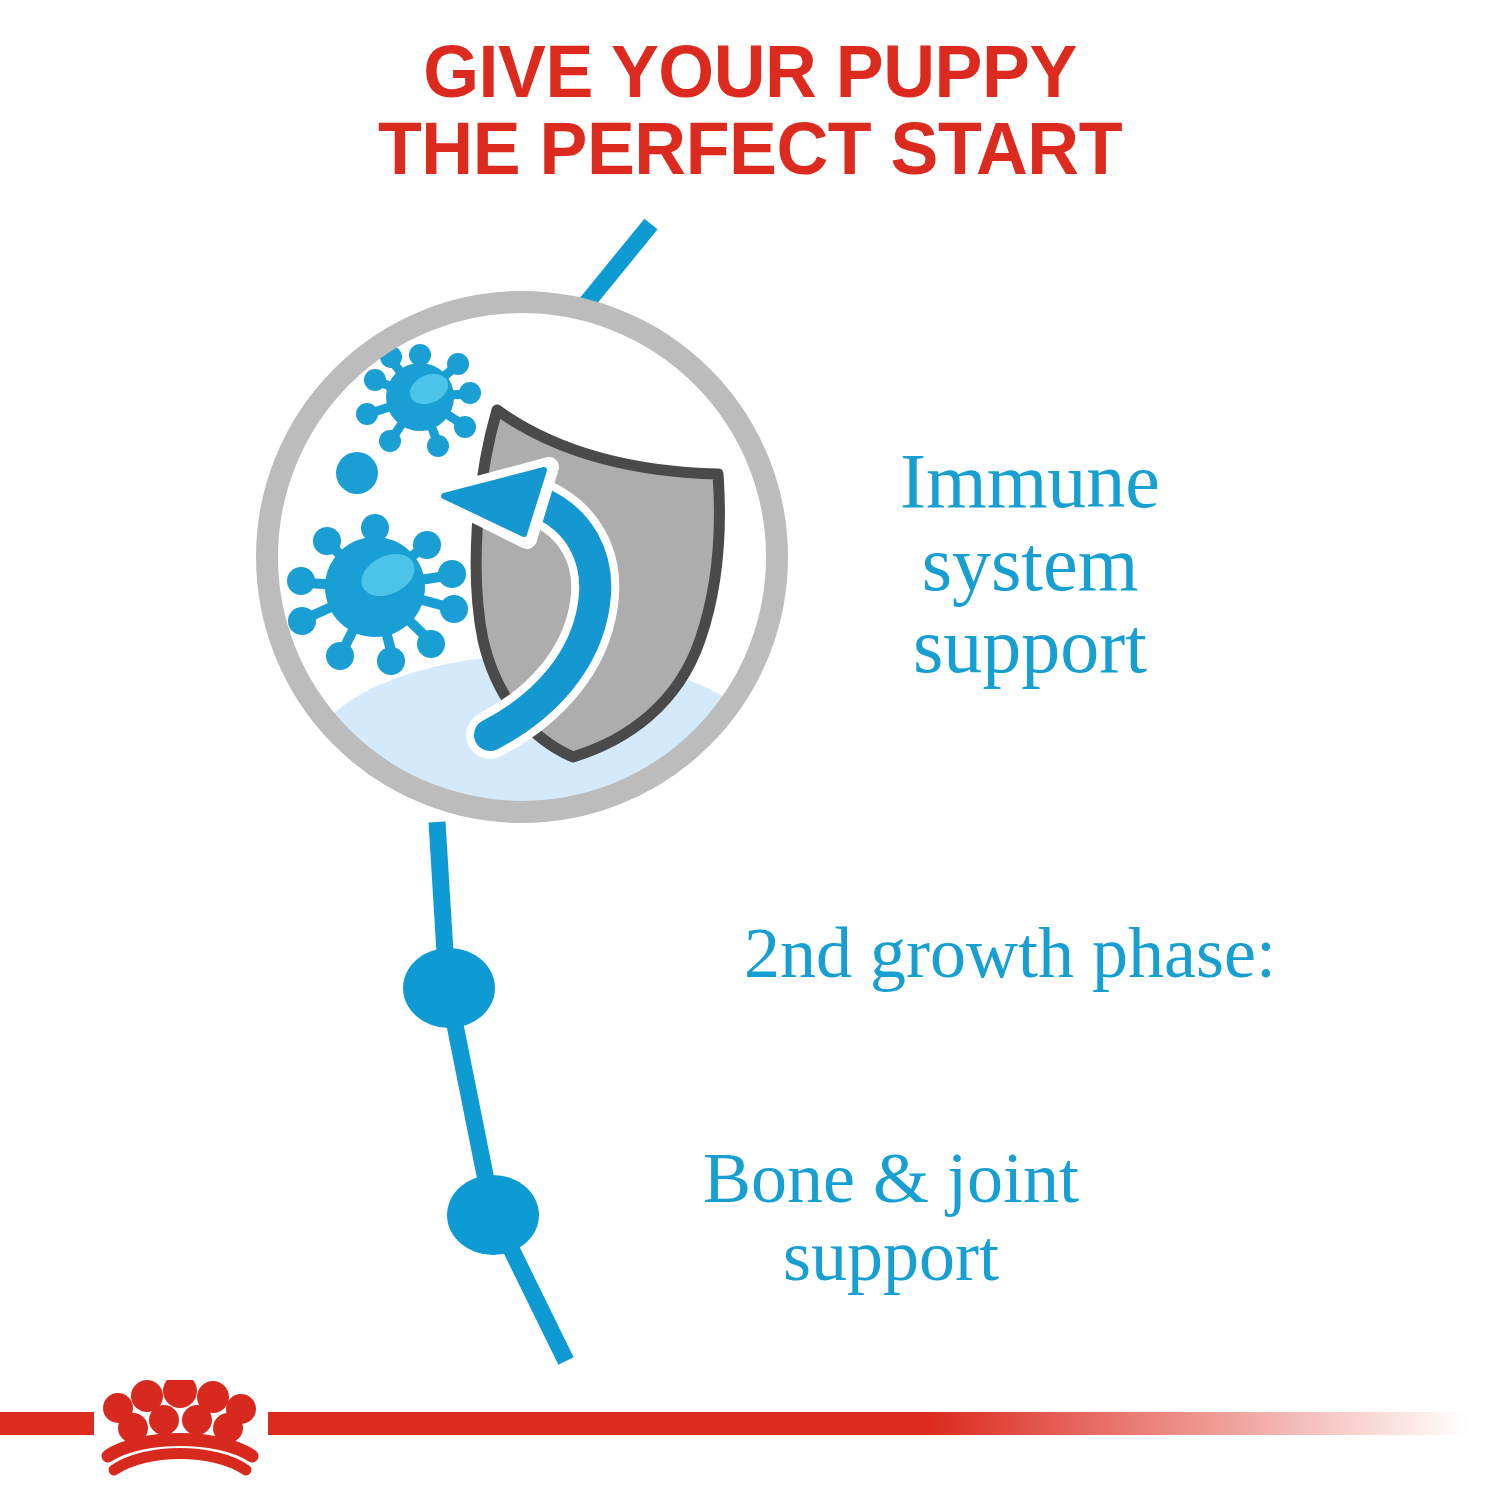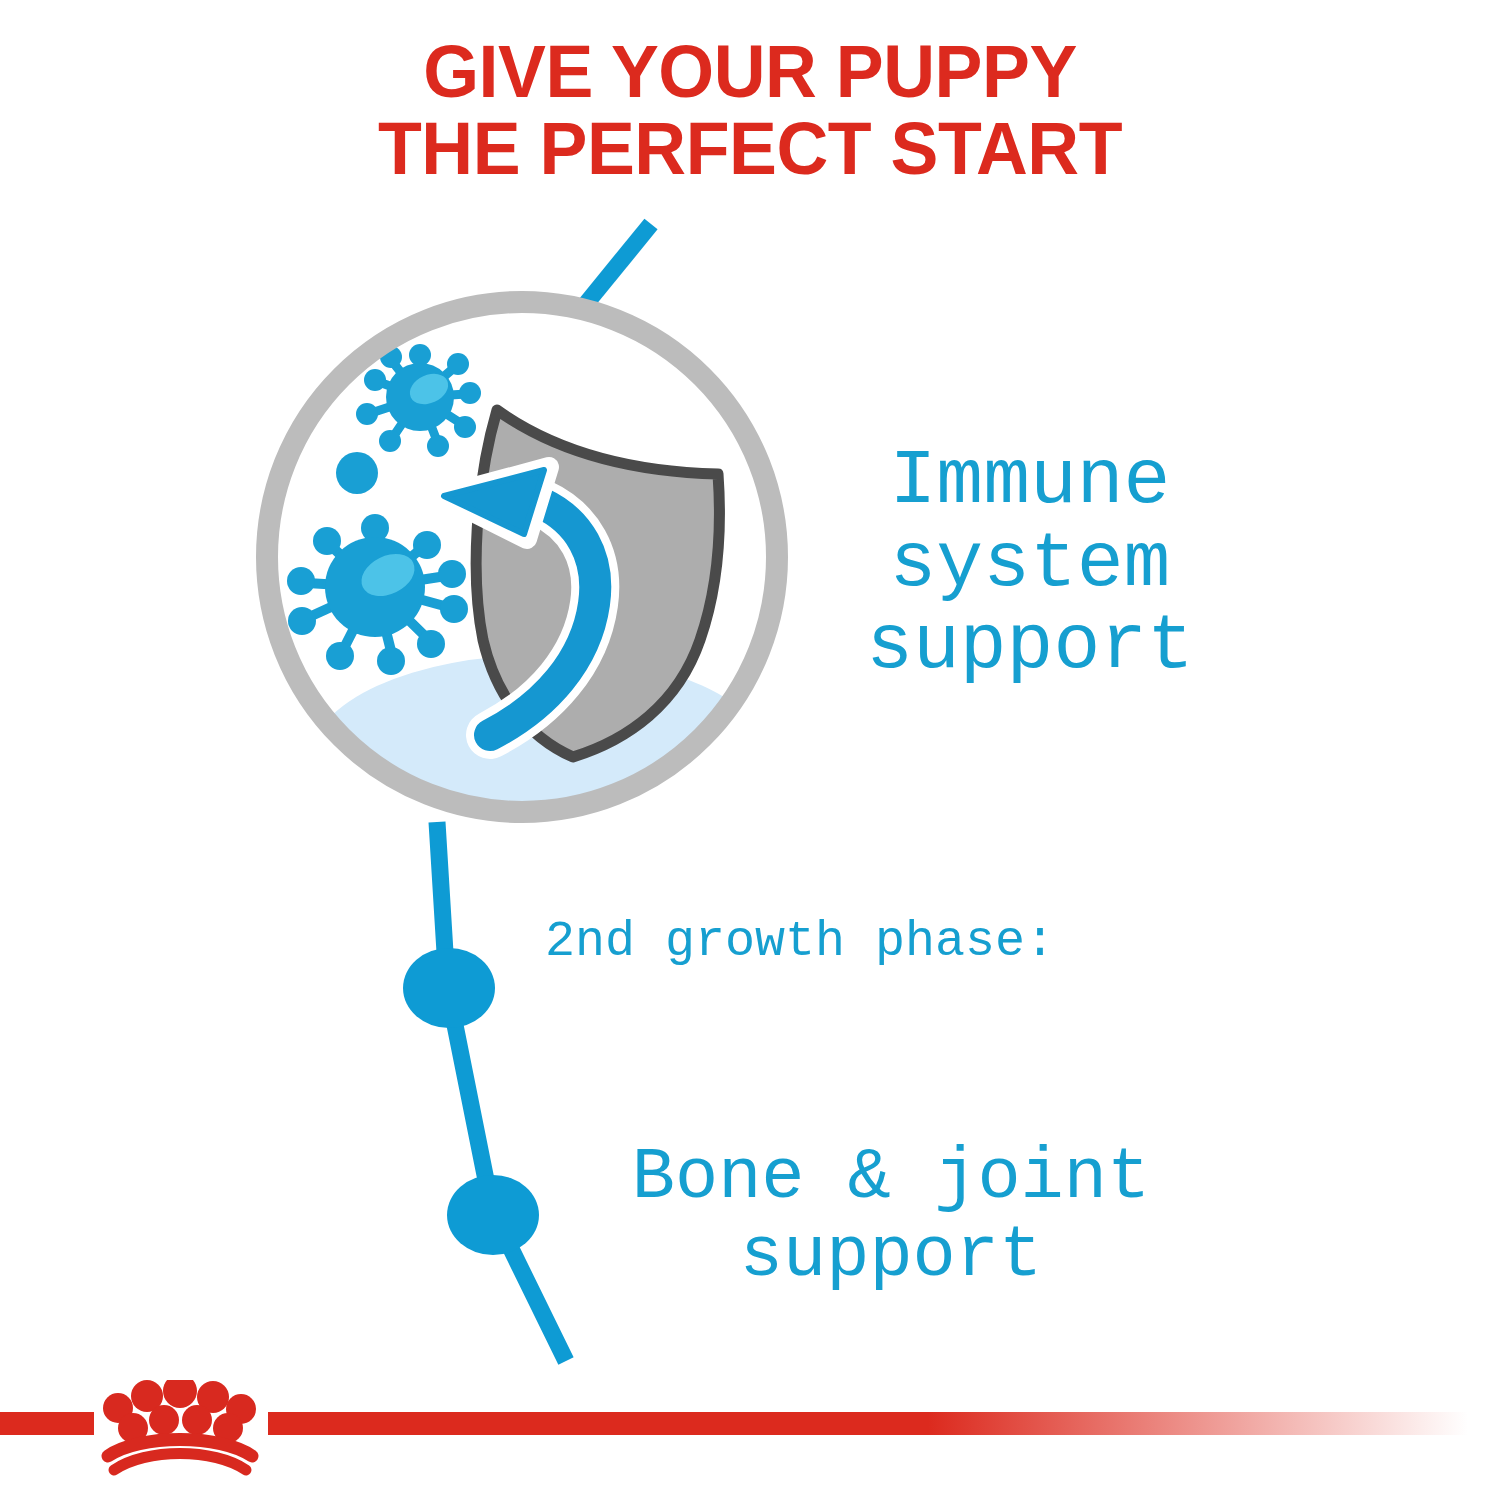--- a/index.html
+++ b/index.html
@@ -45,41 +45,41 @@
     width: 1500px;
     height: 1500px;
     pointer-events: none;
   }
   .illus-wrap svg { display: block; }
 
   
   .benefit {
     position: absolute;
     color: #169FD0;
-    font-family: Liberation Mono, monospace;
+    font-family: Liberation Serif, serif;
     font-weight: 400;
     line-height: 1.0;
     white-space: nowrap;
   }
   .benefit .bl { display: block; }
 
   #benefit-1 {
     left: 800px;
     top: 440px;
     width: 460px;
     text-align: center;
     font-size: 78px;
     line-height: 1.06;
   }
   #benefit-2 {
     left: 545px;
     top: 915px;
     width: 930px;
-    text-align: left;
-    font-size: 50px;
+    text-align: center;
+    font-size: 72px;
     line-height: 1.08;
   }
   #benefit-3 {
     left: 581px;
     top: 1140px;
     width: 620px;
     text-align: center;
     font-size: 72px;
     line-height: 1.08;
   }

